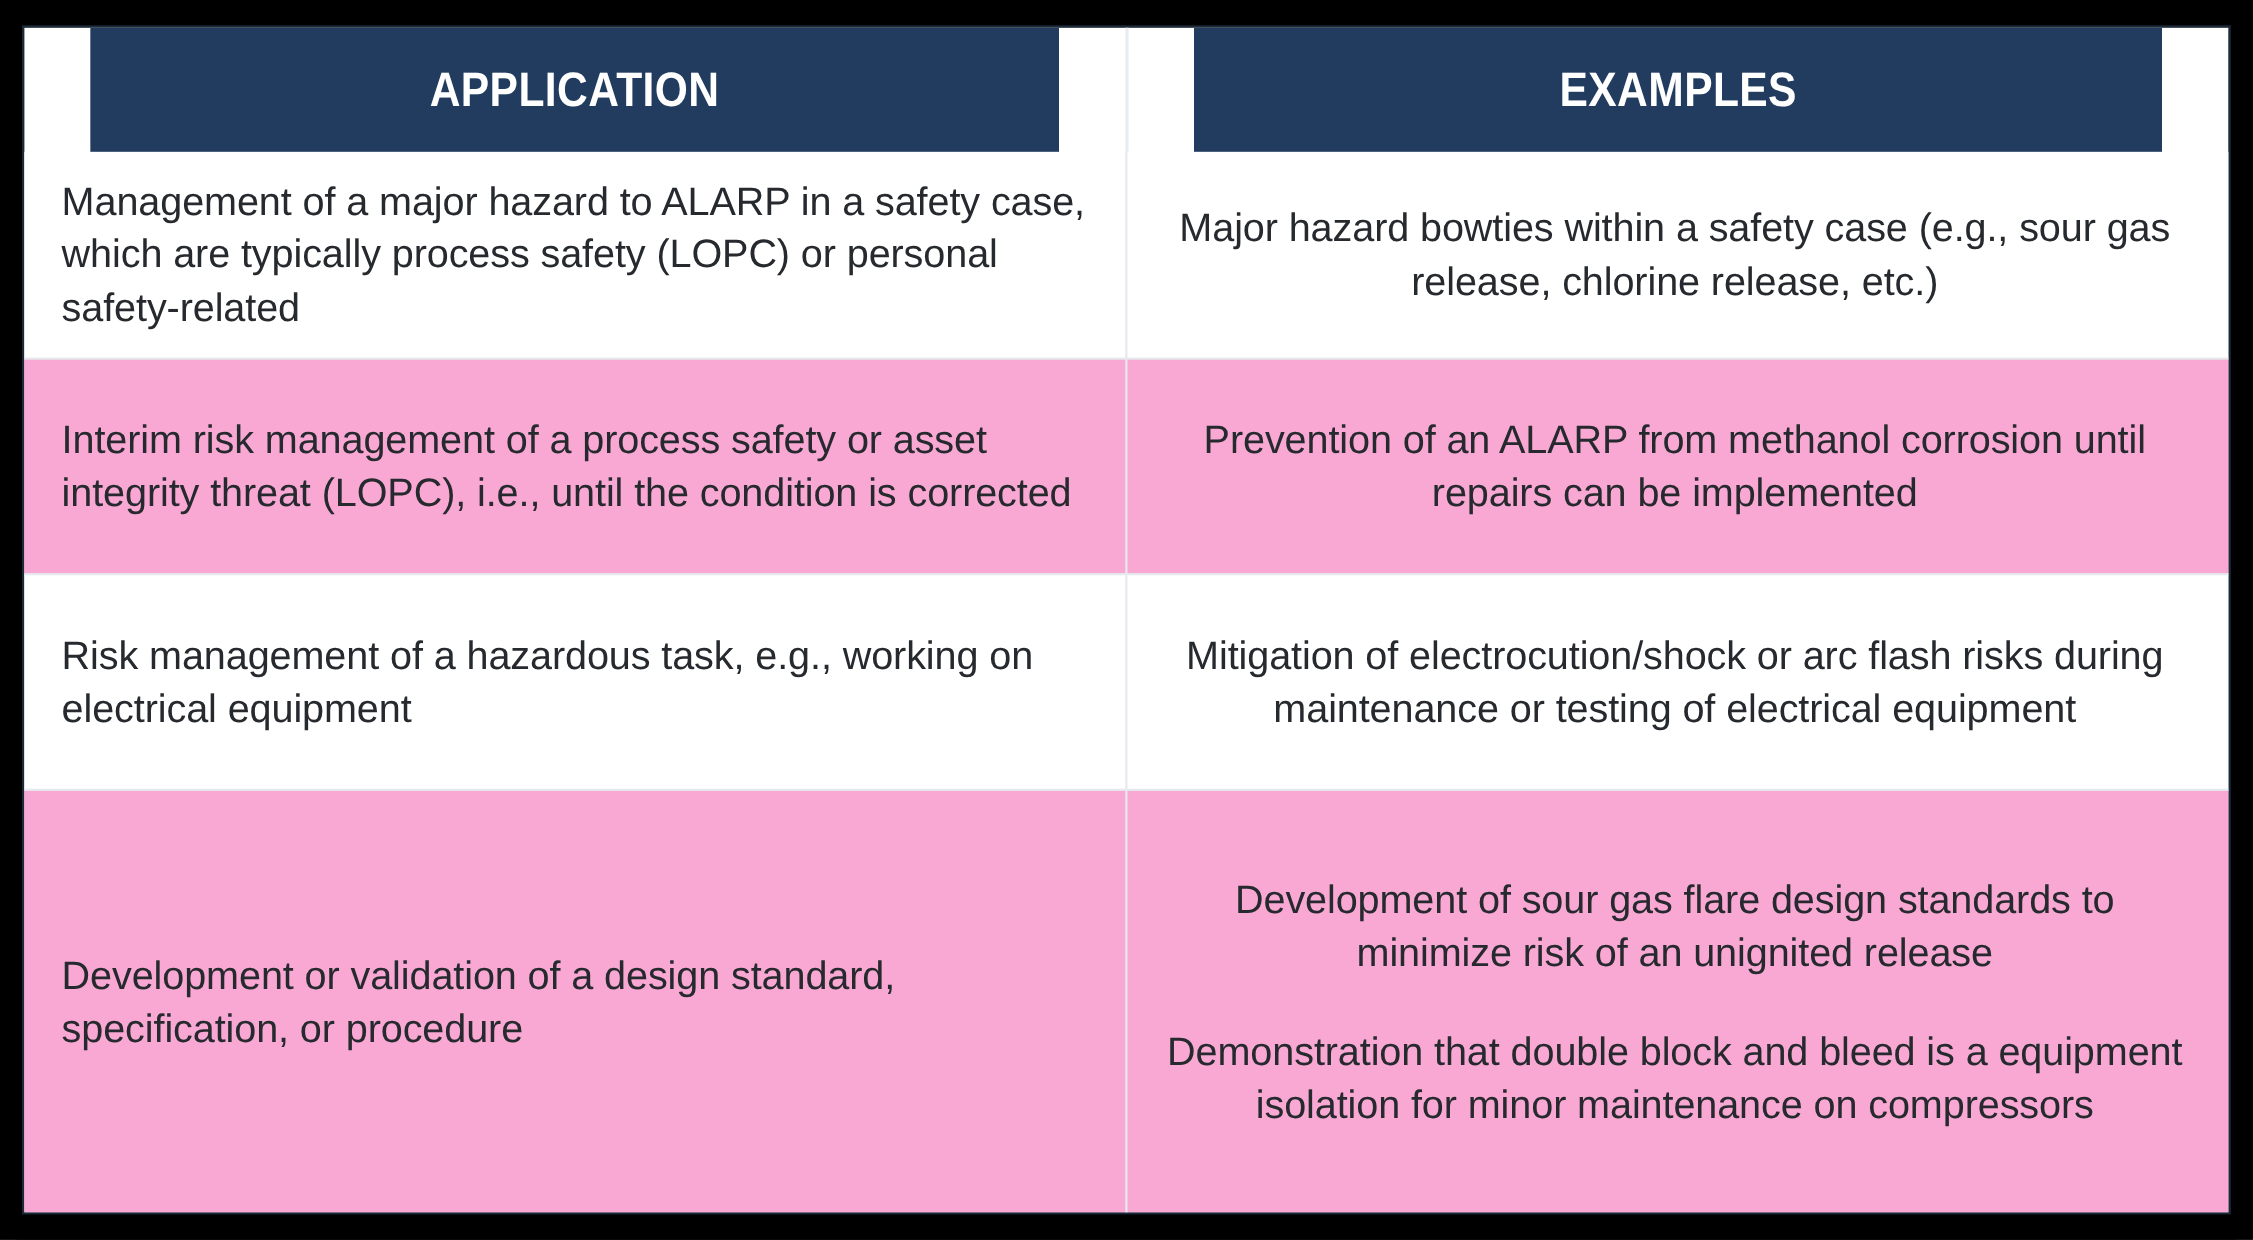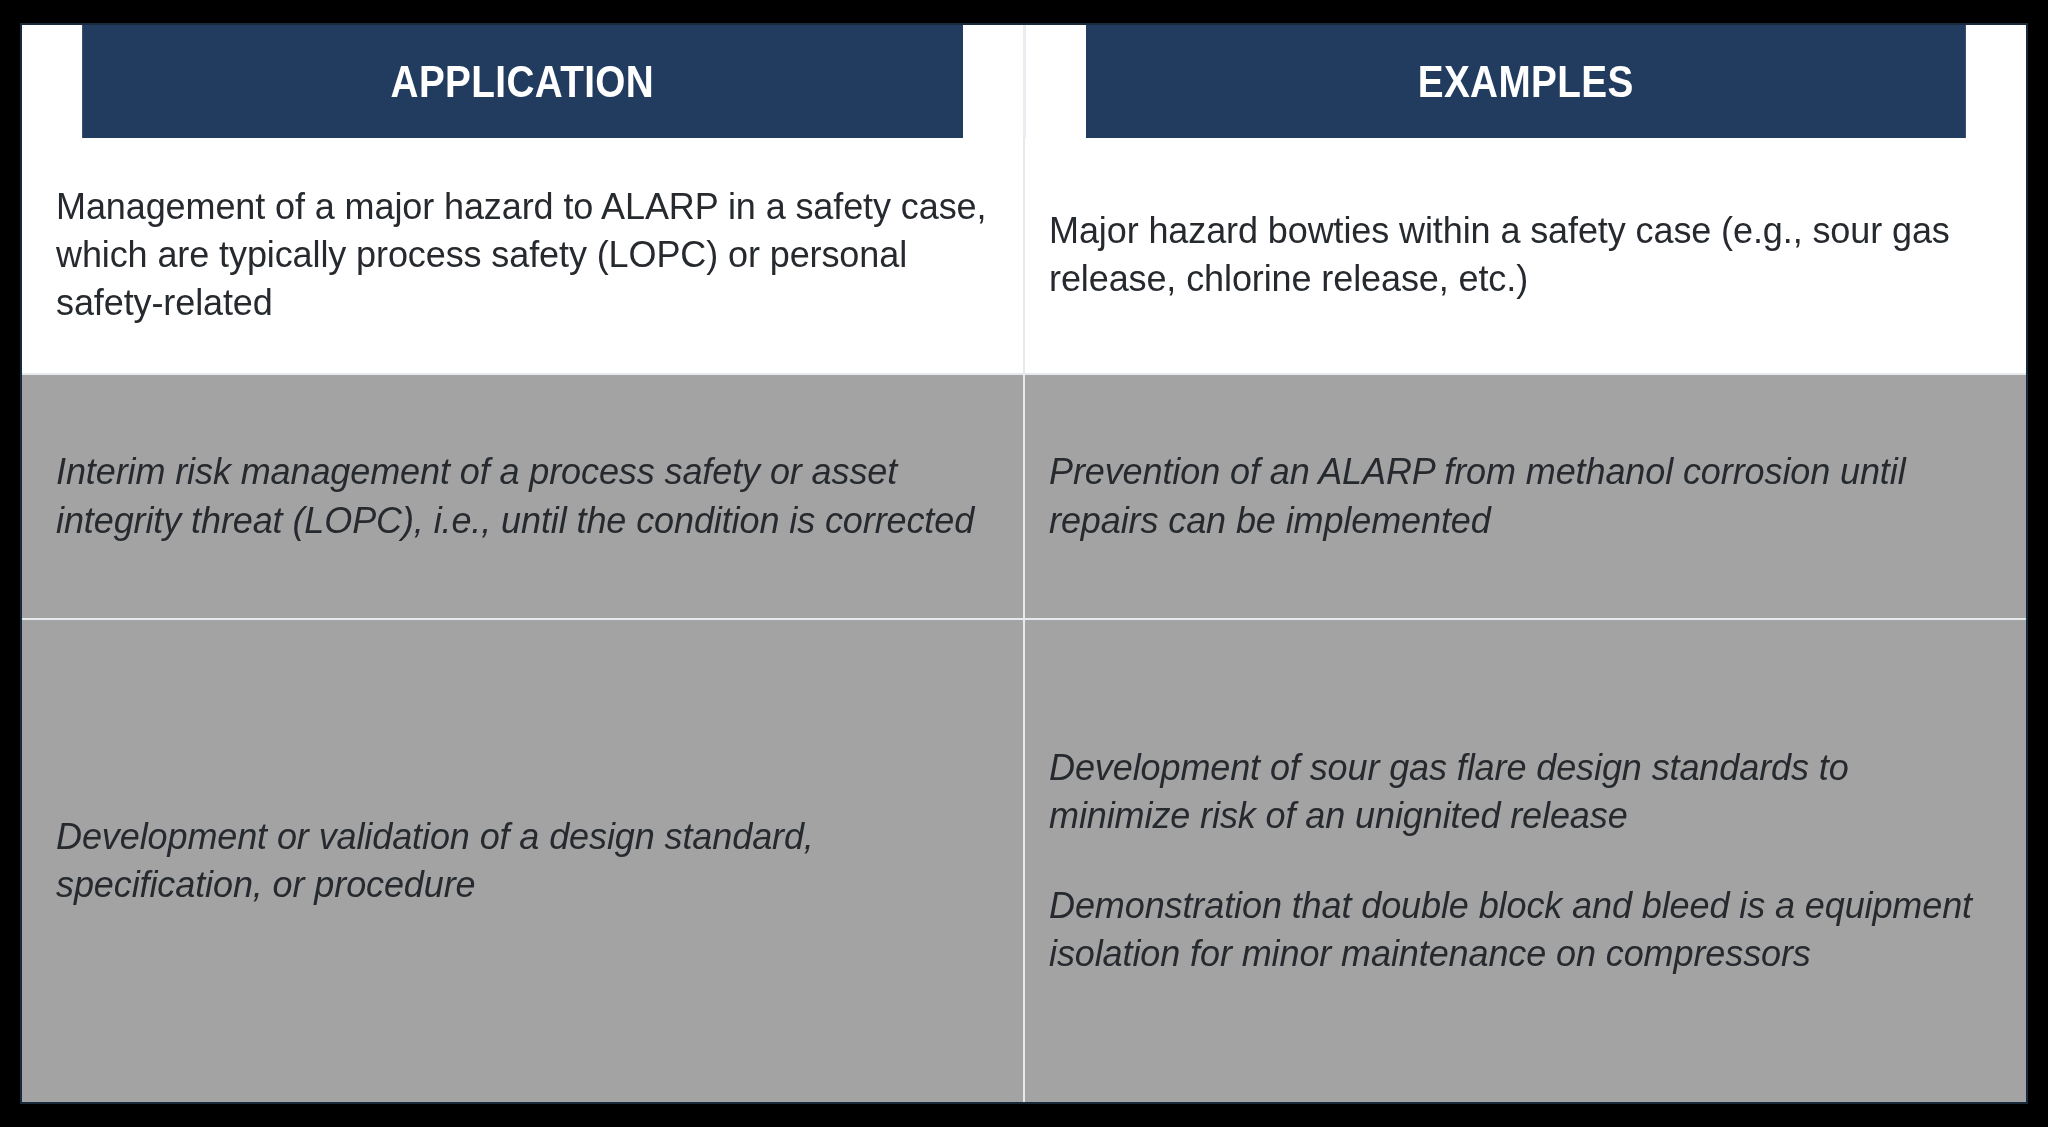--- a/index.html
+++ b/index.html
@@ -84,24 +84,25 @@
   td.cell p + p {
     margin-top: 42px;
   }
   td.cell-application {
     width: 982px;
     border-right: 2px solid #e6eaee;
   }
   td.cell-examples {
     padding-left: 24px;
     padding-right: 30px;
+    text-align: center;
   }
 
   tr.row-white td.cell { background: #ffffff; }
-  tr.row-shaded td.cell { background: #a3a3a3; font-style: italic; }
+  tr.row-shaded td.cell { background: #f9a8d4; }
 
   tbody tr:last-child td.cell { border-bottom: none; }
 
   
   tr.r1 { height: 188px; }
   tr.r2 { height: 196px; }
   tr.r3 { height: 196px; }
   tr.r4 { height: 385px; }
 </style>
 </head>
@@ -133,20 +134,28 @@
 
         <tr class="row-shaded r2">
           <td class="cell cell-application">
             <p>Interim risk management of a process safety or asset integrity threat (LOPC), i.e., until the condition is corrected</p>
           </td>
           <td class="cell cell-examples">
             <p>Prevention of an ALARP from methanol corrosion until repairs can be implemented</p>
           </td>
         </tr>
 
+        <tr class="row-white r3">
+          <td class="cell cell-application">
+            <p>Risk management of a hazardous task, e.g., working on electrical equipment</p>
+          </td>
+          <td class="cell cell-examples">
+            <p>Mitigation of electrocution/shock or arc flash risks during maintenance or testing of electrical equipment</p>
+          </td>
+        </tr>
 
         <tr class="row-shaded r4">
           <td class="cell cell-application">
             <p>Development or validation of a design standard, specification, or procedure</p>
           </td>
           <td class="cell cell-examples">
             <p>Development of sour gas flare design standards to minimize risk of an unignited release</p>
             <p>Demonstration that double block and bleed is a equipment isolation for minor maintenance on compressors</p>
           </td>
         </tr>

